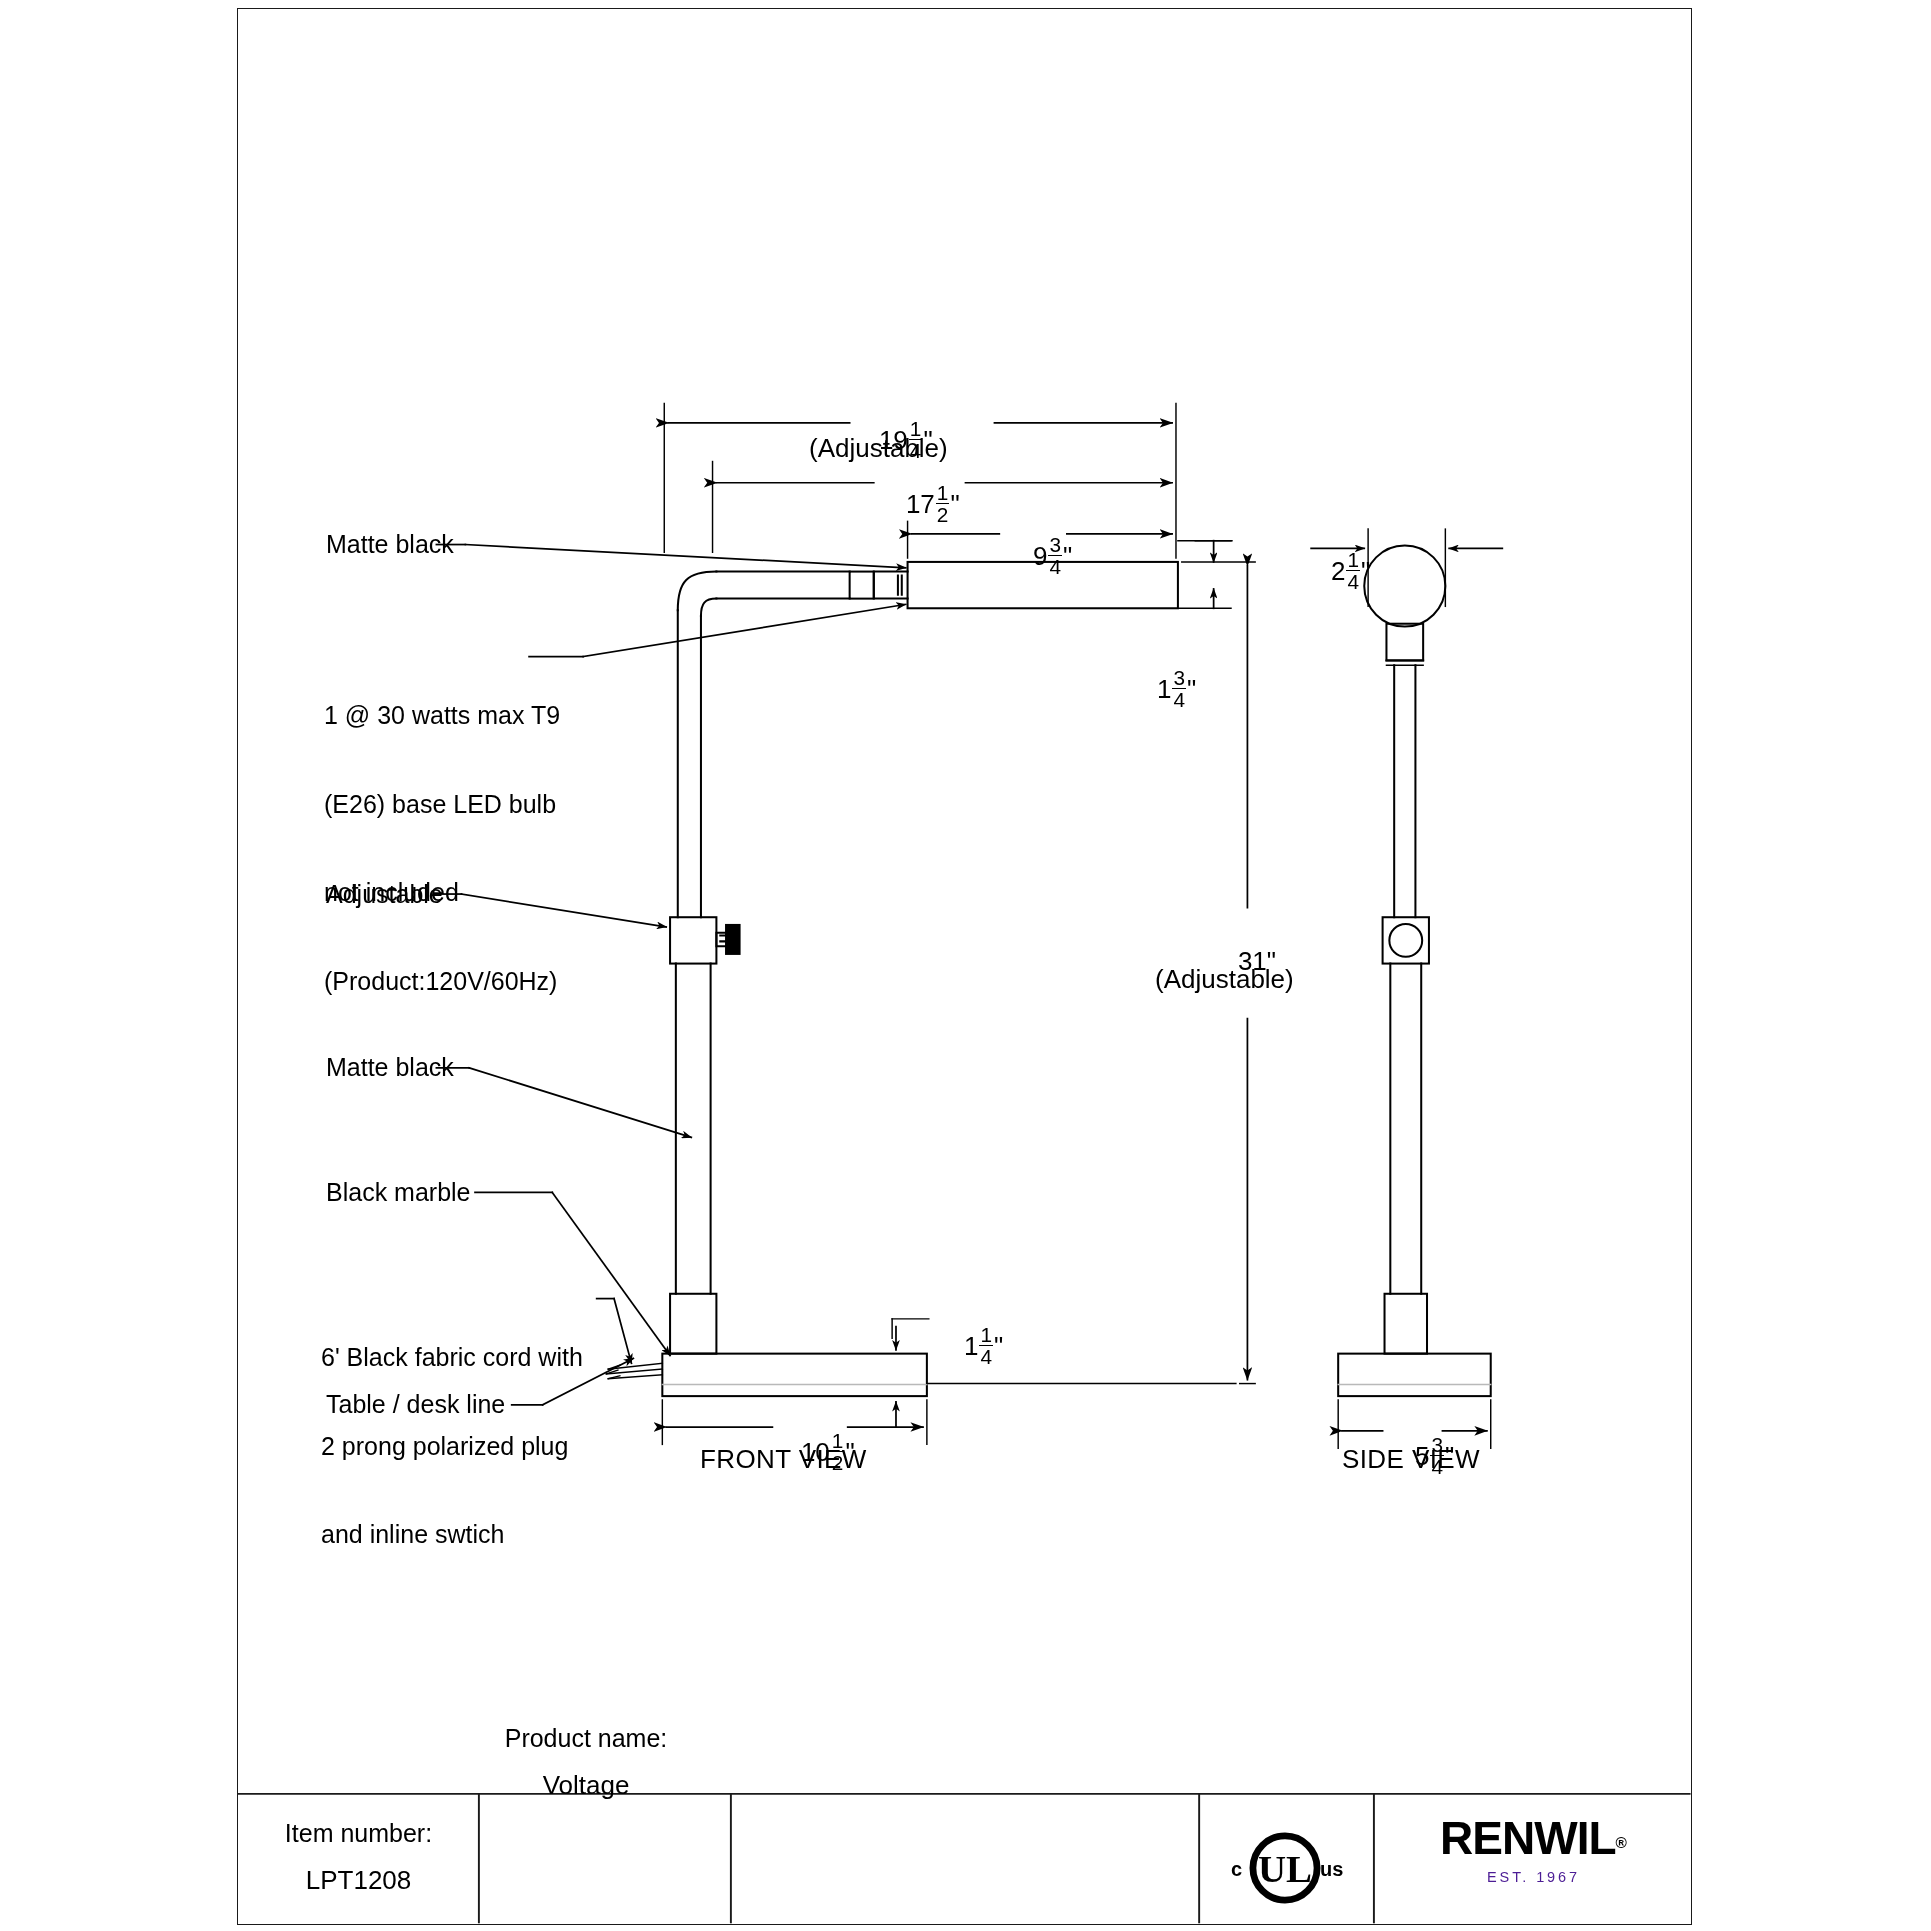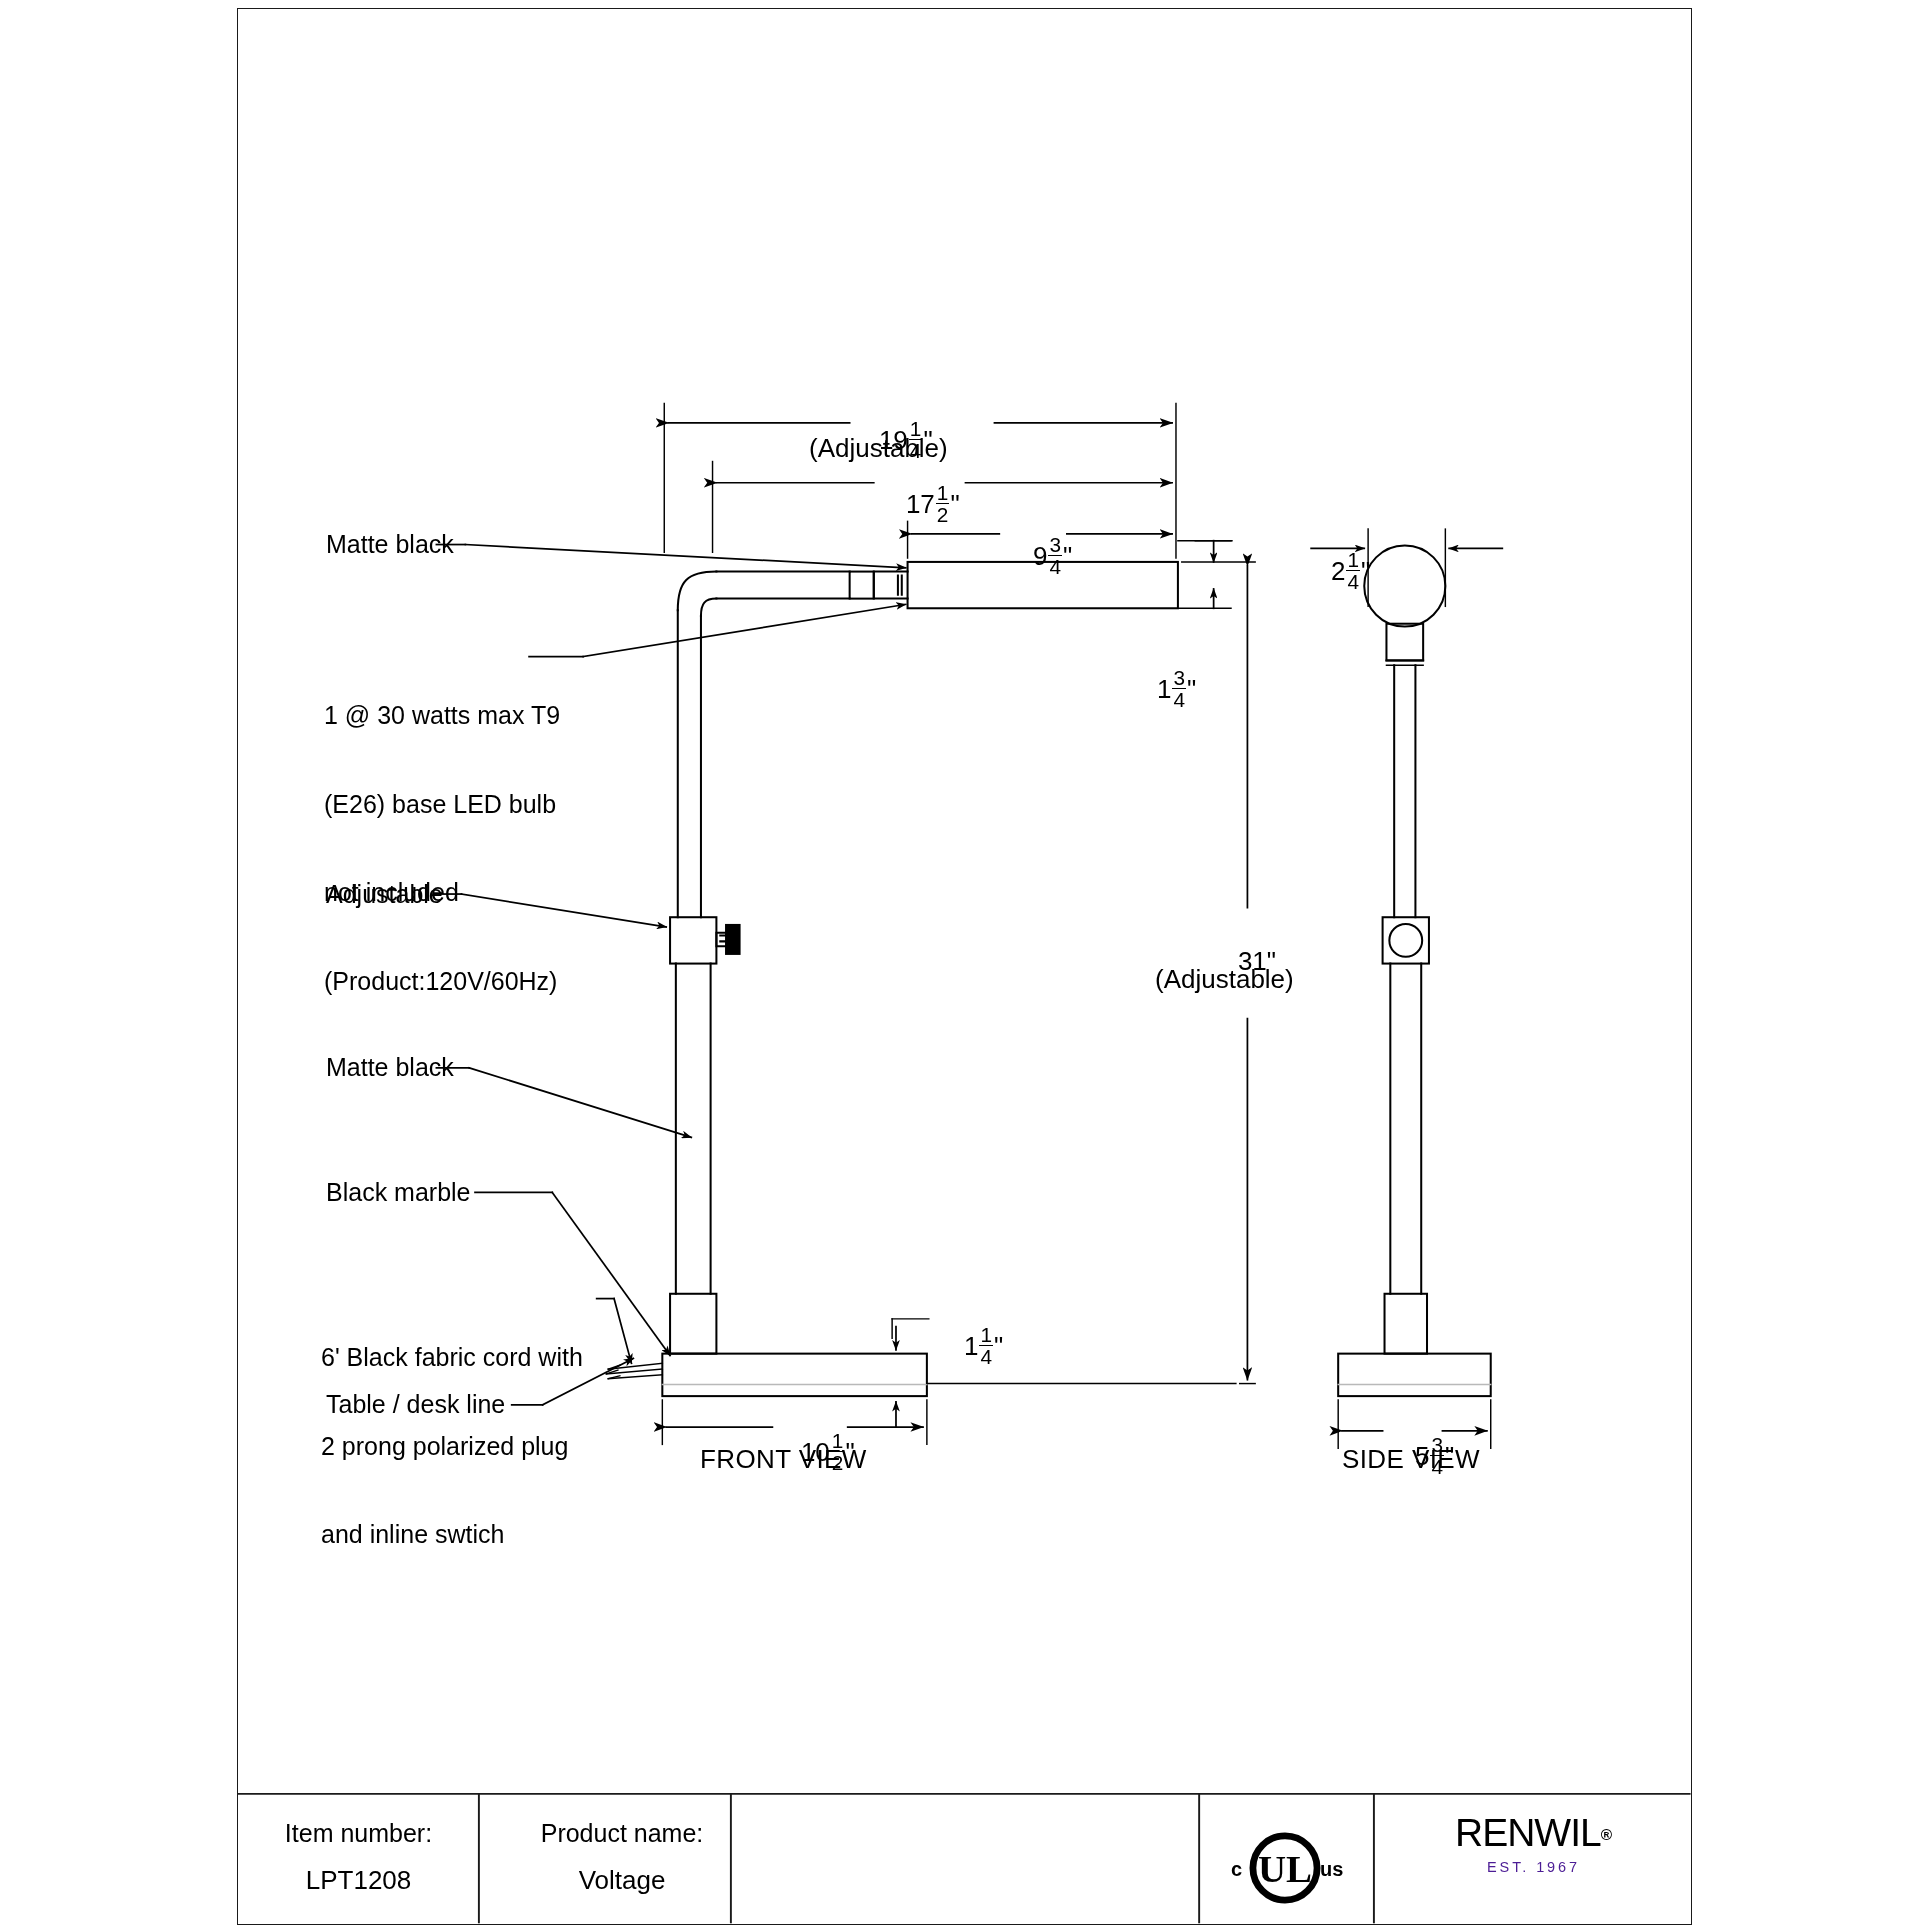--- a/index.html
+++ b/index.html
@@ -11,21 +11,21 @@
   .note{font-size:25px;}
   .viewname{font-size:26px;letter-spacing:0.4px;}
   .dimtxt{font-size:26px;}
   .tb-head{font-size:25px;}
   .tb-val{font-size:26px;}
   .frac{display:inline-flex;flex-direction:column;align-items:center;vertical-align:middle;line-height:1;position:relative;top:-1px;font-size:0.80em;margin:0 1px;}
   .frac .num{display:block;padding:0 1px;border-bottom:1.5px solid #000;line-height:1.02;}
   .frac .den{display:block;padding:0 1px;line-height:1.05;}
   .dimwrap{display:inline-flex;align-items:center;}
   .tb-cell{position:absolute;text-align:center;}
-  .renwil{font-family:"Liberation Sans",sans-serif;font-weight:normal;font-size:39px;letter-spacing:-1px;}
+  .renwil{font-family:"Liberation Sans",sans-serif;font-weight:bold;font-size:46px;letter-spacing:-1px;}
   .renwil-sup{font-size:15.4px;vertical-align:super;font-weight:bold;}
   .est{font-size:14.5px;letter-spacing:2.9px;color:#4c1d95;text-align:center;margin-top:3.9px;}
 </style>
 </head>
 <body>
 
 <div id="page">
 
   <div id="frame"></div>
 
@@ -236,21 +236,21 @@
   </div>
 
   <div class="lbl viewname" style="left:700px;top:1444px;">FRONT VIEW</div>
   <div class="lbl viewname" style="left:1342px;top:1444px;">SIDE VIEW</div>
 
   <div class="tb-cell" style="left:238px;top:1819px;width:241px;">
     <div class="tb-head">Item number:</div>
     <div class="tb-val" style="margin-top:17.4px;">LPT1208</div>
   </div>
 
-  <div class="tb-cell" style="left:480px;top:1819px;width:212px;margin-left:36px;">
+  <div class="tb-cell" style="left:480px;top:1724px;width:212px;">
     <div class="tb-head">Product name:</div>
     <div class="tb-val" style="margin-top:17.4px;">Voltage</div>
   </div>
 
 
   <div class="tb-cell" style="left:1200px;top:1819px;width:174px;height:104px;">
     <div style="position:relative;width:174px;height:87px;">
       <span style="position:absolute;left:31px;top:39px;font-size:20px;font-weight:bold;">c</span>
       <svg style="position:absolute;left:50px;top:13.5px;width:70px;height:70px;" viewBox="0 0 72 72">
         <circle cx="36" cy="36" r="33" fill="none" stroke="#000" stroke-width="7"></circle>

